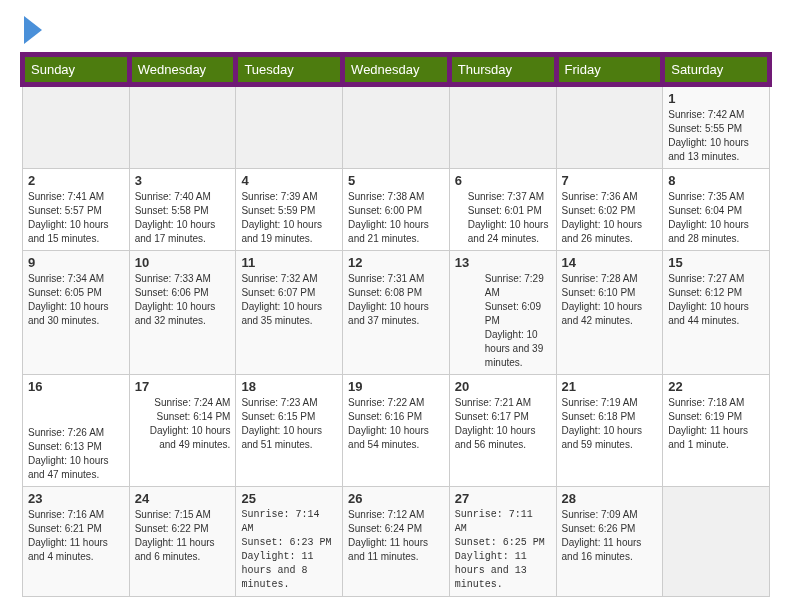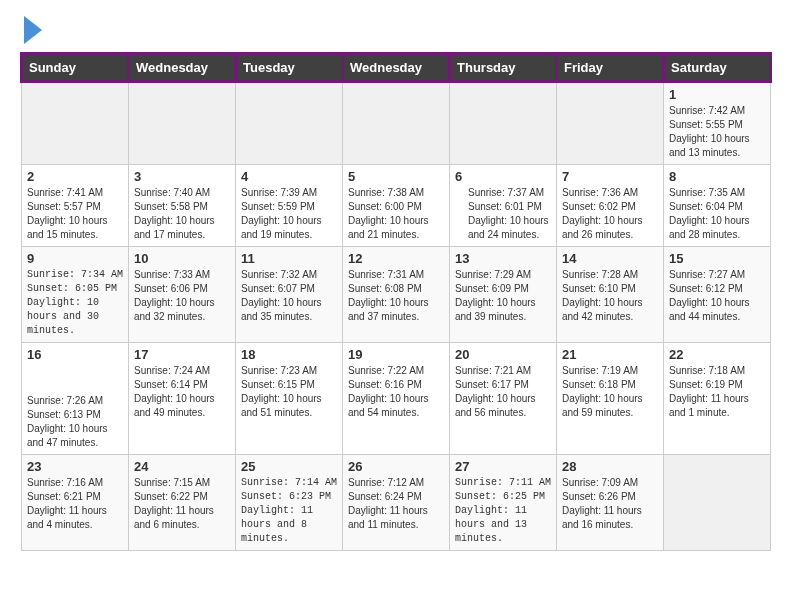--- a/index.html
+++ b/index.html
@@ -3,21 +3,21 @@
   <meta charset="utf-8">
   <style>
     * { box-sizing: border-box; margin: 0; padding: 0; }
     body { font-family: Arial, sans-serif; background: #fff; width: 792px; height: 612px; overflow: hidden; }
     .page { width: 792px; min-height: 612px; padding: 16px 20px; }
     .header-top { display: flex; align-items: flex-start; justify-content: space-between; margin-bottom: 4px; }
     .title-block { text-align: right; }
     .cal-title { font-size: 36px; font-weight: bold; color: #333; line-height: 1.1; }
     .cal-subtitle { font-size: 16px; color: #555; }
     table { width: 100%; border-collapse: collapse; margin-top: 8px; }
-    thead th { background: #404040; color: #fff; text-align: left; padding: 5px 6px; font-size: 13px; font-weight: bold; border: 3px solid #701a75; }
+    thead th { background: #4d7c0f; color: #fff; text-align: left; padding: 5px 6px; font-size: 13px; font-weight: normal; border: 5px solid #701a75; }
     tbody td { border: 1px solid #ccc; vertical-align: top; padding: 4px 5px; width: calc(100%/7); min-height: 72px; height: 80px; }
     .day-num { font-weight: bold; font-size: 13px; color: #333; display: block; margin-bottom: 2px; }
     .day-info { font-size: 10px; color: #333; line-height: 1.4; }
     tbody tr:nth-child(odd) td { background: #f9f9f9; }
     tbody tr:nth-child(even) td { background: #ffffff; }
     .empty { background: #f0f0f0 !important; }
     .logo-container { display: flex; flex-direction: column; align-items: flex-start; }
     .logo-row { display: flex; align-items: center; }
   </style>
 </head>
@@ -107,21 +107,21 @@
           <td>
             <span class="day-num">8</span>
             <div class="day-info" style="white-space: pre-line;">Sunrise: 7:35 AM
 Sunset: 6:04 PM
 Daylight: 10 hours and 28 minutes.</div>
           </td>
         </tr>
         <tr>
           <td>
             <span class="day-num">9</span>
-            <div class="day-info" style="white-space: pre-line; font-family: Liberation Mono, monospace;">Sunrise: 7:34 AM
+            <div class="day-info" style="white-space: pre-line;">Sunrise: 7:34 AM
 Sunset: 6:05 PM
 Daylight: 10 hours and 30 minutes.</div>
           </td>
           <td>
             <span class="day-num">10</span>
             <div class="day-info" style="white-space: pre-line;">Sunrise: 7:33 AM
 Sunset: 6:06 PM
 Daylight: 10 hours and 32 minutes.</div>
           </td>
           <td>
@@ -131,21 +131,21 @@
 Daylight: 10 hours and 35 minutes.</div>
           </td>
           <td>
             <span class="day-num">12</span>
             <div class="day-info" style="white-space: pre-line;">Sunrise: 7:31 AM
 Sunset: 6:08 PM
 Daylight: 10 hours and 37 minutes.</div>
           </td>
           <td>
             <span class="day-num">13</span>
-            <div class="day-info" style="white-space: pre-line;">Sunrise: 7:29 AM
+            <div class="day-info" style="white-space: pre-line; margin-left: 30px;">Sunrise: 7:29 AM
 Sunset: 6:09 PM
 Daylight: 10 hours and 39 minutes.</div>
           </td>
           <td>
             <span class="day-num">14</span>
             <div class="day-info" style="white-space: pre-line;">Sunrise: 7:28 AM
 Sunset: 6:10 PM
 Daylight: 10 hours and 42 minutes.</div>
           </td>
           <td>
@@ -157,21 +157,21 @@
         </tr>
         <tr>
           <td>
             <span class="day-num">16</span>
             <div class="day-info" style="white-space: pre-line; margin-top: 32px;">Sunrise: 7:26 AM
 Sunset: 6:13 PM
 Daylight: 10 hours and 47 minutes.</div>
           </td>
           <td>
             <span class="day-num">17</span>
-            <div class="day-info" style="white-space: pre-line;">Sunrise: 7:24 AM
+            <div class="day-info" style="white-space: pre-line; text-align: right;">Sunrise: 7:24 AM
 Sunset: 6:14 PM
 Daylight: 10 hours and 49 minutes.</div>
           </td>
           <td>
             <span class="day-num">18</span>
             <div class="day-info" style="white-space: pre-line;">Sunrise: 7:23 AM
 Sunset: 6:15 PM
 Daylight: 10 hours and 51 minutes.</div>
           </td>
           <td>

